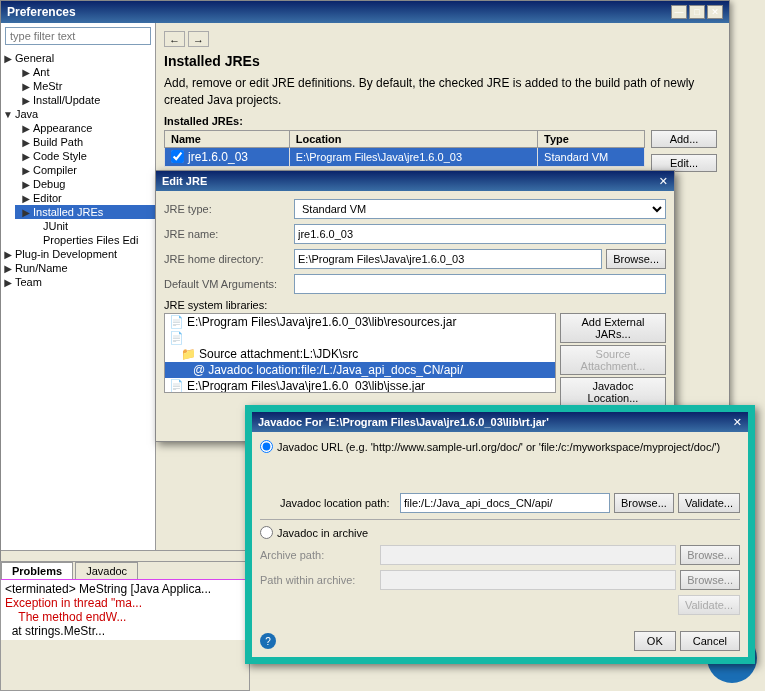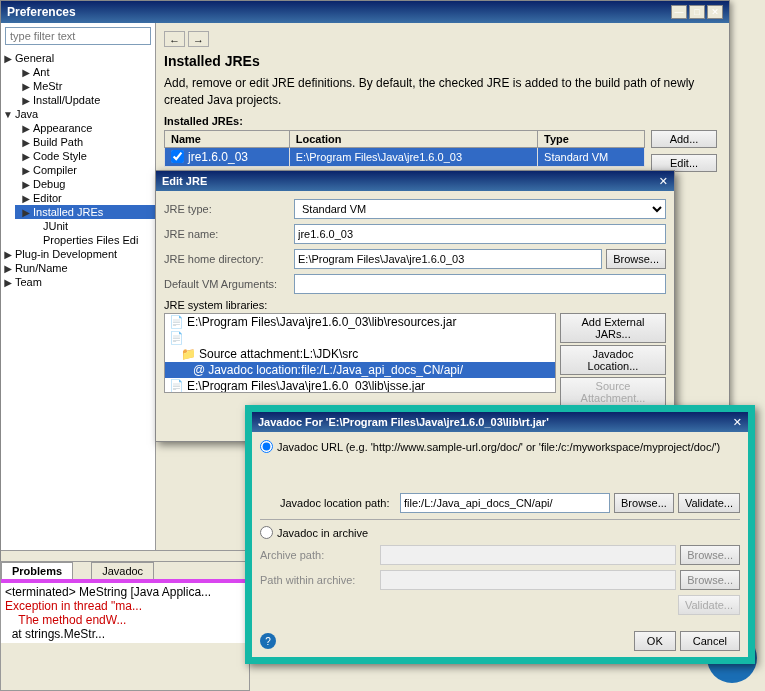--- a/index.html
+++ b/index.html
@@ -84,21 +84,21 @@
       padding: 2px 0;
       background: linear-gradient(to bottom, #f5f5f5, #e0e0e0);
       border: 1px solid #888;
       cursor: pointer;
       font-size: 11px;
       text-align: center;
     }
 
     .table-wrapper { position: relative; display: flex; gap: 6px; }
     .table-inner { flex: 1; }
-    .bottom-tabs { display: flex; border-bottom: 4px solid #d946ef; gap: 16px; }
+    .bottom-tabs { display: flex; border-bottom: 1px solid #d946ef; }
     .bottom-tab {
       padding: 2px 10px;
       font-size: 11px;
       cursor: pointer;
       border: 1px solid #999;
       border-bottom: none;
       background: #ece9d8;
       margin-right: 2px;
     }
     .bottom-tab.active { background: white; font-weight: bold; }
@@ -412,22 +412,22 @@
             <span>@</span>
             <span>Javadoc location:file:/L:/Java_api_docs_CN/api/</span>
           </div>
           <div class="lib-item">
             <span>📄</span>
             <span>E:\Program Files\Java\jre1.6.0_03\lib\jsse.jar</span>
           </div>
         </div>
         <div class="libs-btns">
           <button class="libs-btn">Add External JARs...</button>
+          <button class="libs-btn disabled">Source Attachment...</button>
           <button class="libs-btn">Javadoc Location...</button>
-          <button class="libs-btn disabled">Source Attachment...</button>
         </div>
       </div>
     </div>
     <div style="display:flex; justify-content:flex-end; gap:4px; margin-top:6px;">
       <button class="pref-btn">Finish</button>
       <button class="pref-btn">Cancel</button>
     </div>
   </div>
 </div>
 

